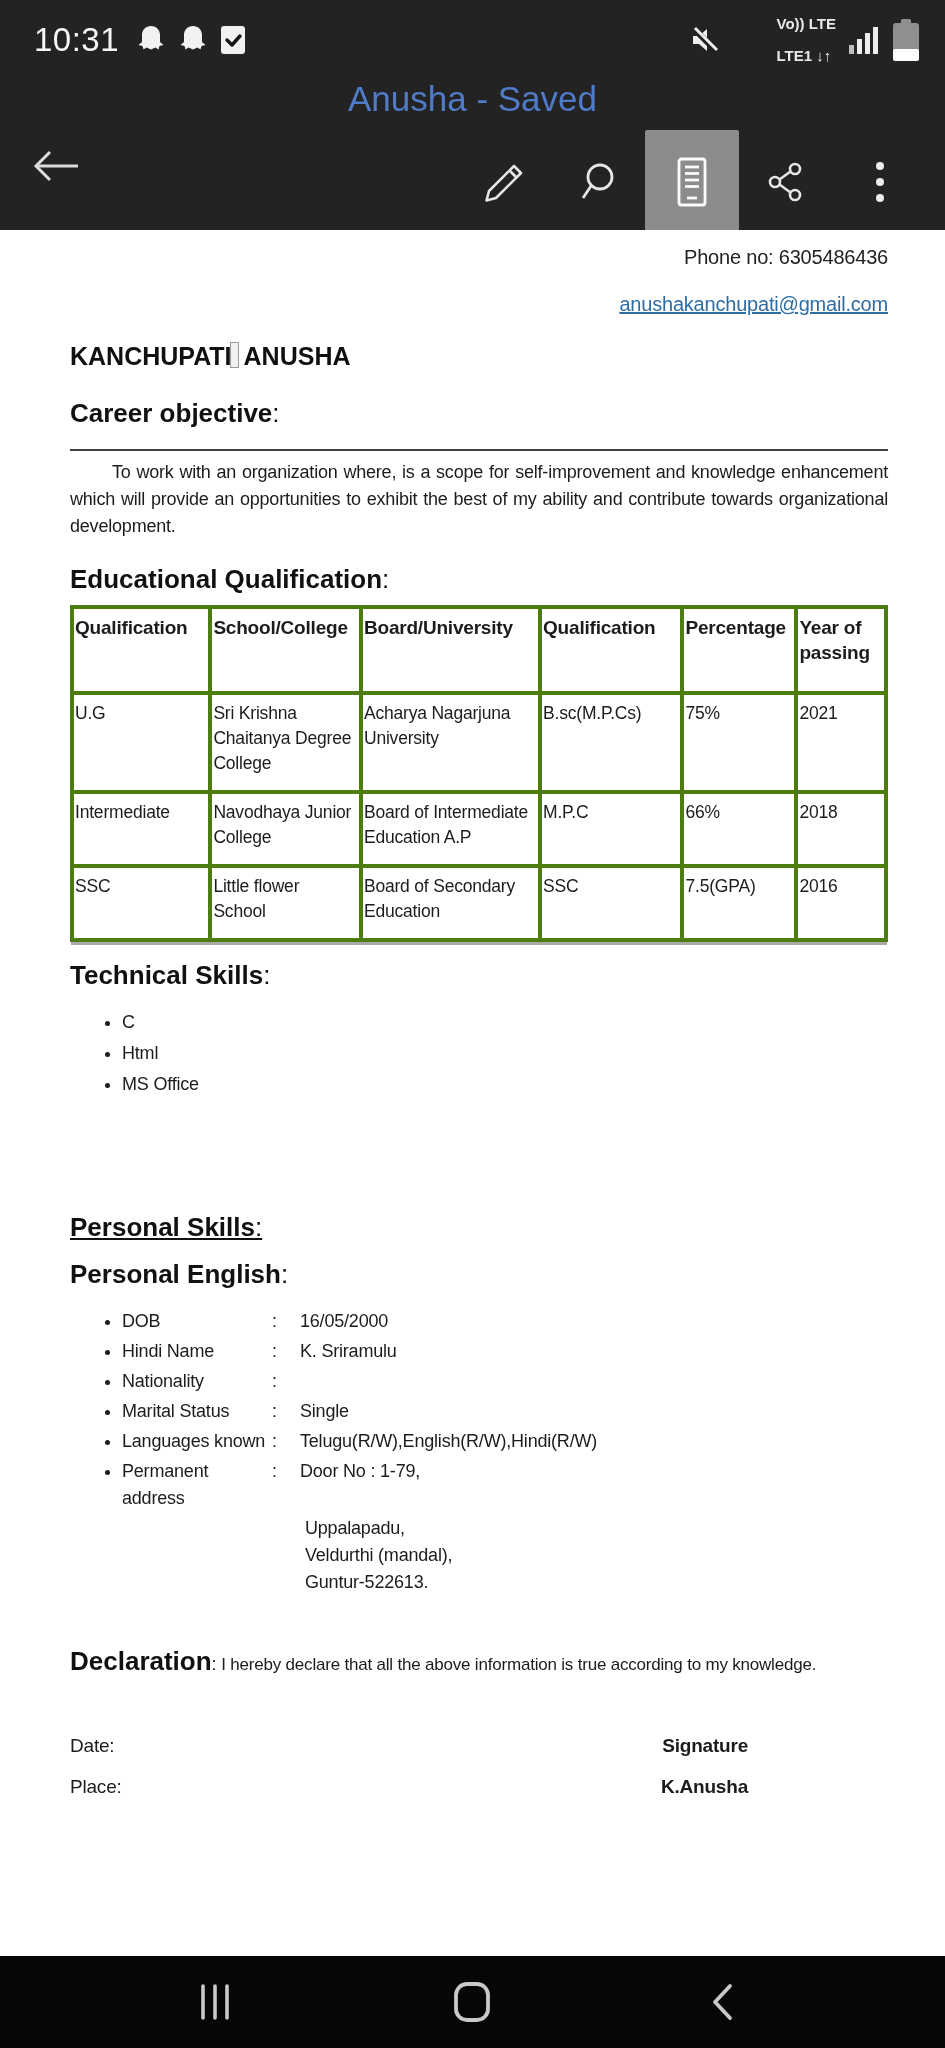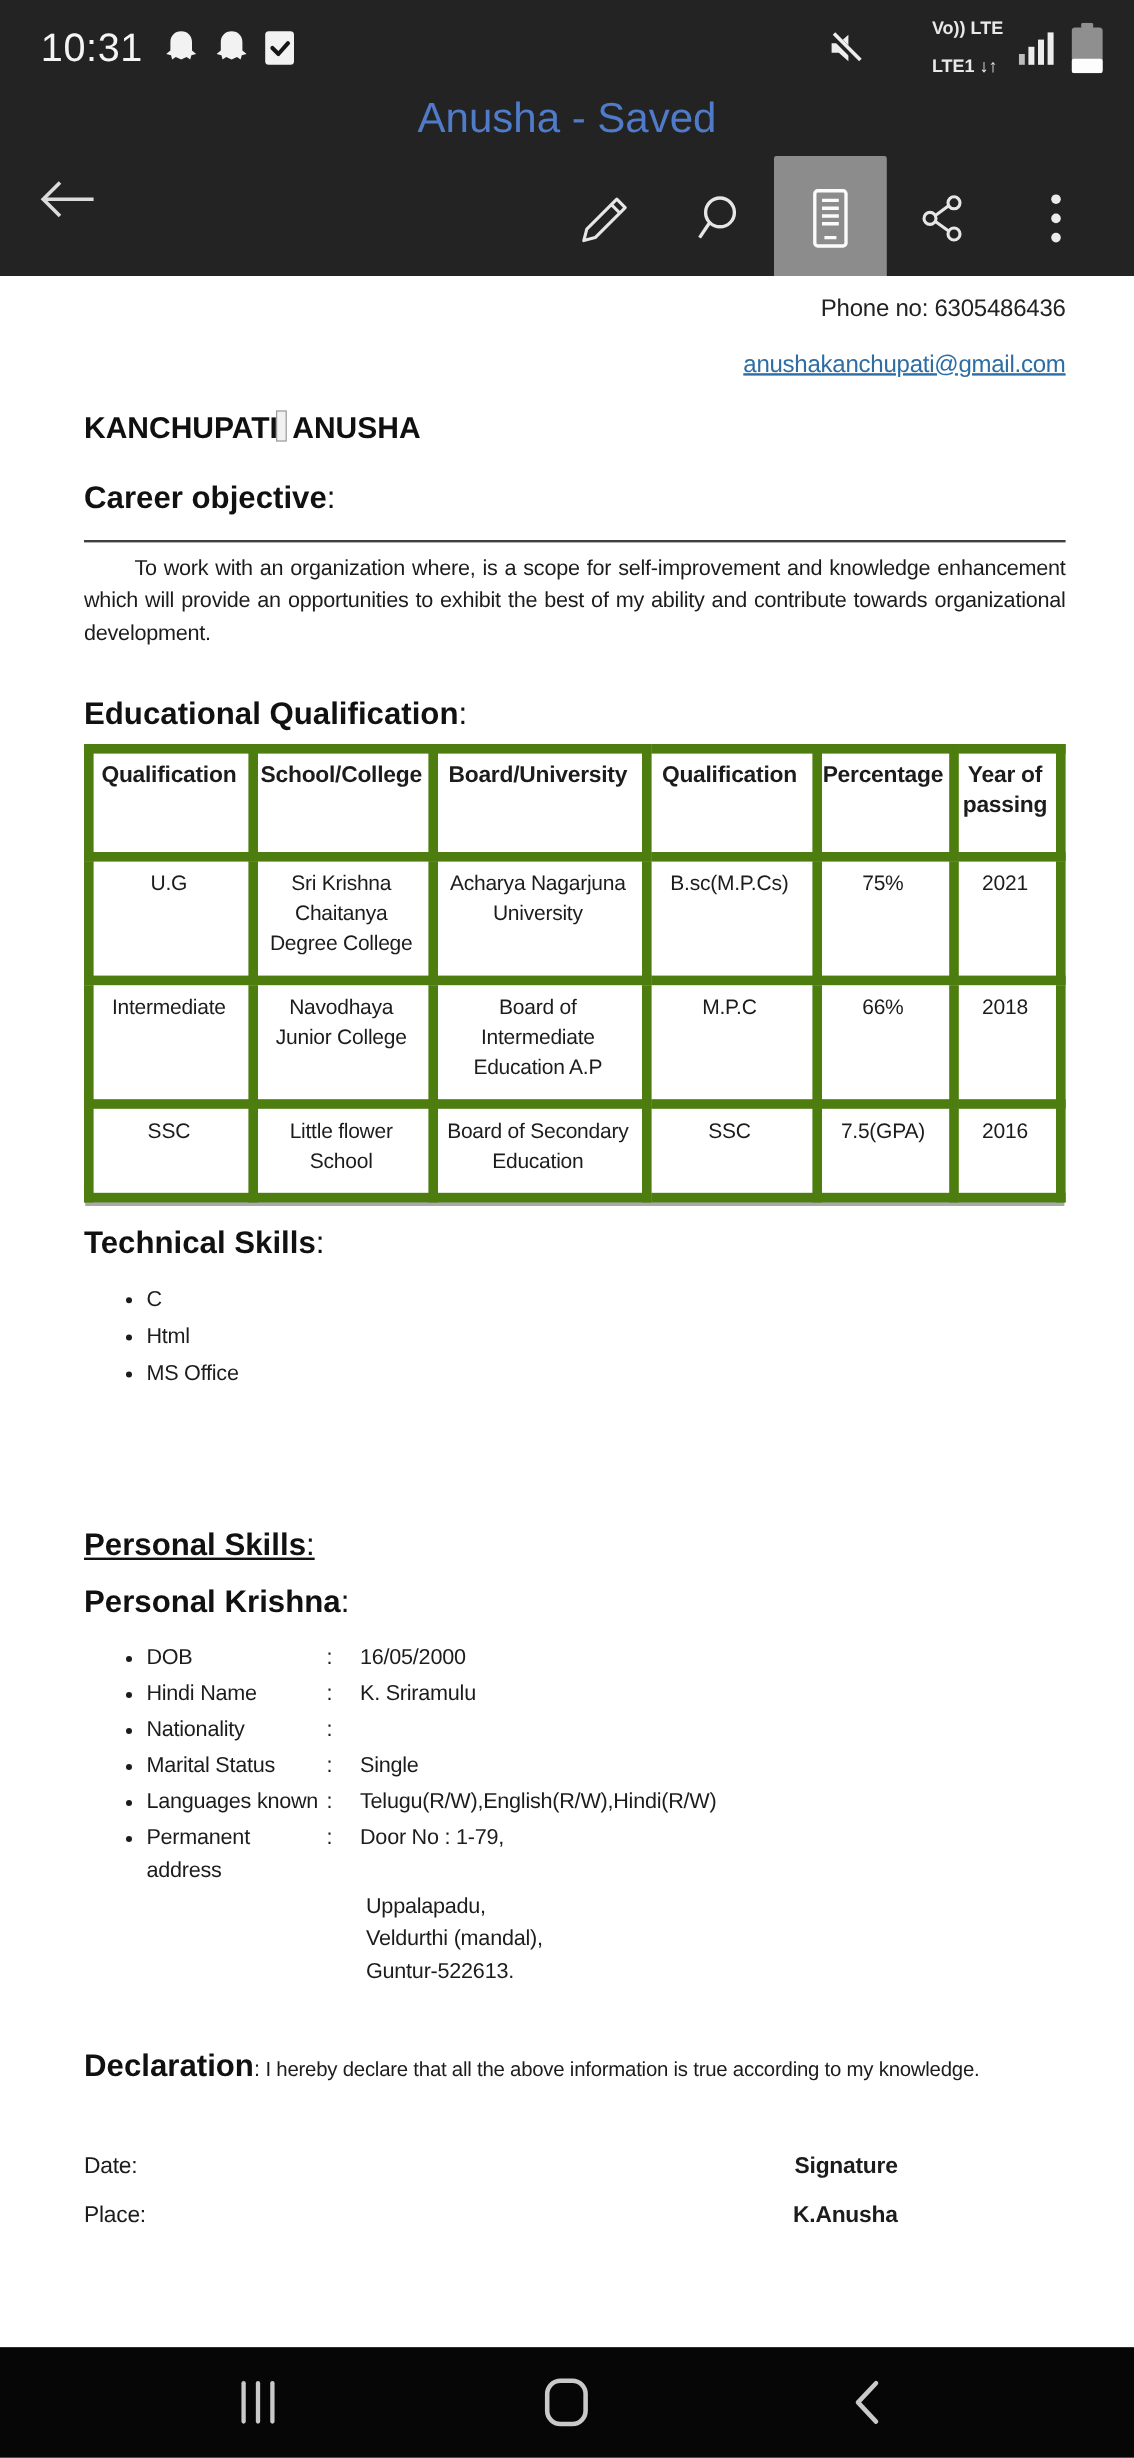--- a/index.html
+++ b/index.html
@@ -30,23 +30,23 @@
   .email-link{color:#2e6da4;text-decoration:underline;}
   .name-line{margin-top:24px;font-size:25px;font-weight:bold;color:#101010;letter-spacing:0;}
   .cursor-mark{display:inline-block;width:7px;height:24px;background:#f1f1f1;border:1px solid #9a9a9a;
                vertical-align:-3px;margin:0 1px 0 -2px;}
   .name-last{margin-left:4px;}
   .sec-head{font-size:26px;font-weight:bold;color:#111;letter-spacing:0;}
   .head-colon{font-weight:normal;}
   .career-head{margin-top:30px;}
   .rule{border:none;border-top:2px solid #3f3f3f;margin:22px 0 0 0;}
   .objective{margin-top:8px;text-align:justify;text-indent:42px;}
-  .edu-head{margin-top:40px;}
+  .edu-head{margin-top:26px;}
   table.edu{width:100%;border-collapse:collapse;margin-top:12px;box-shadow:0 4px 0 -1px #a9a9a9;}
-  table.edu th,table.edu td{border:8px solid #4d7c0f;text-align:center;vertical-align:top;
+  table.edu th,table.edu td{border:4px solid #4d7c0f;text-align:left;vertical-align:top;
        padding:6px 5px 8px 1px;font-size:17.5px;line-height:25px;letter-spacing:-.2px;}
   table.edu th{font-weight:bold;font-size:19px;padding-bottom:26px;}
   table.edu td{padding-bottom:14px;}
   .col-q{width:17%;} .col-s{width:18.5%;} .col-b{width:22%;} .col-sp{width:17.5%;} .col-p{width:14%;} .col-y{width:11%;}
   .tech-head{margin-top:20px;}
   ul.bullets{margin:20px 0 0 0;padding-left:52px;list-style:disc;}
   ul.bullets li{margin-bottom:4px;}
   .pskills-head{margin-top:116px;text-decoration:underline;}
   .profile-head{margin-top:20px;}
   ul.profile{margin:20px 0 0 0;padding-left:52px;list-style:disc;}
@@ -256,21 +256,21 @@
       <li>C</li>
       <li>Html</li>
       <li>MS Office</li>
     </ul>
 
     <div class="sec-head pskills-head">
       <span>Personal Skills</span><span class="head-colon">:</span>
     </div>
 
     <div class="sec-head profile-head">
-      <span>Personal Krishna</span><span class="head-colon">:</span>
+      <span>Personal English</span><span class="head-colon">:</span>
     </div>
     <ul class="profile">
       <li>
           <span class="prow">
             <span>DOB</span>
             <span>:</span>
             <span>16/05/2000</span>
           </span>
         </li>
       <li>

